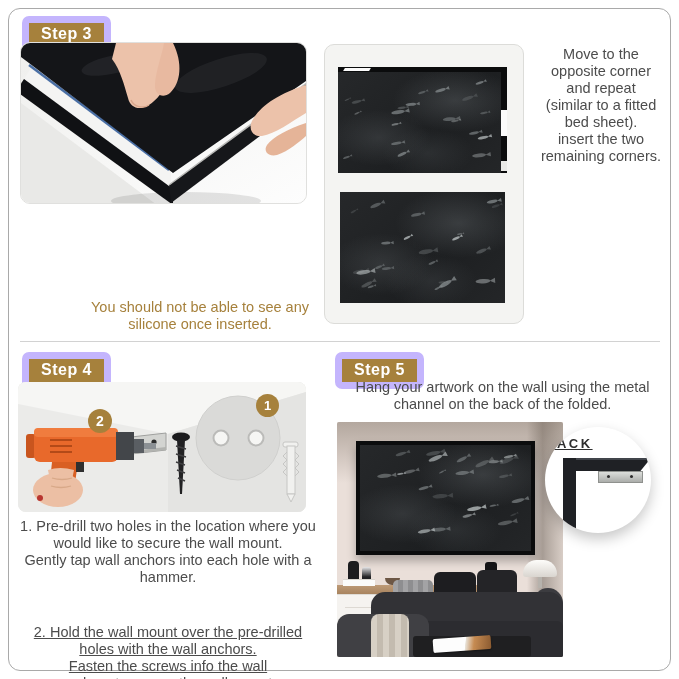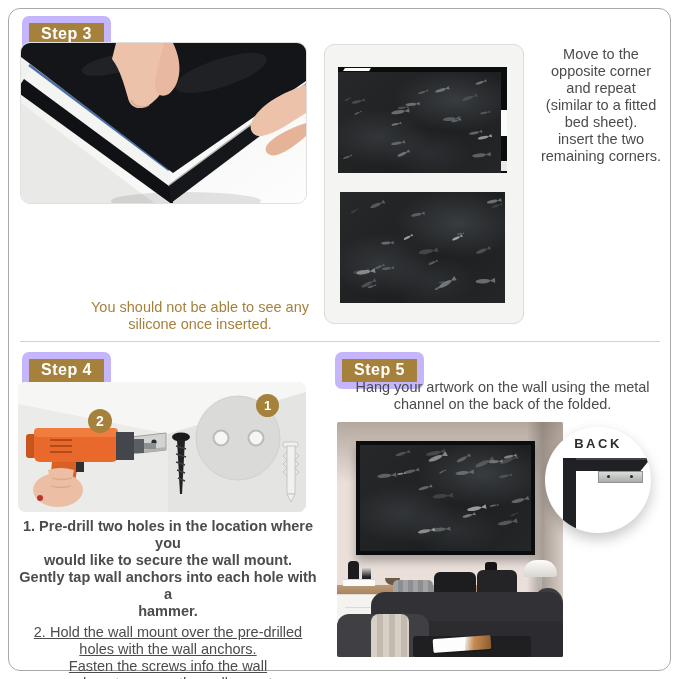--- a/index.html
+++ b/index.html
@@ -72,22 +72,22 @@
   .throw{position:absolute;left:34px;top:192px;width:38px;height:43px;
     background:repeating-linear-gradient(90deg,#d7d0c5 0 6px,#c3bbaf 6px 12px);border-radius:8px 8px 0 0;}
   .ctable{position:absolute;left:76px;top:214px;width:118px;height:21px;background:#1f1f21;border-radius:3px;}
   .mag{position:absolute;left:96px;top:215px;width:58px;height:14px;background:
     linear-gradient(100deg,#fdfdfd 55%,#e8e2d8 56%,#c68b52 70%,#8a5a30 100%);
     border-radius:2px;transform:rotate(-4deg);box-shadow:0 1px 2px rgba(0,0,0,.4);}
 
   
   .back-circle{position:absolute;left:545px;top:427px;width:106px;height:106px;border-radius:50%;
     background:#fff;box-shadow:0 6px 14px rgba(0,0,0,.22);overflow:hidden;}
-  .back-label{position:absolute;left:0;right:0;top:9px;text-align:center;font-size:13px;font-weight:700;
-    letter-spacing:2.5px;color:#2e2e2e;}
+  .back-label{position:absolute;left:0;right:0;top:9px;font-size:13px;font-weight:700;
+    letter-spacing:2.5px;color:#2e2e2e;text-decoration:underline;}
   .fb-h{position:absolute;left:18px;top:31px;width:88px;height:13px;background:#1f2125;
     clip-path:polygon(0 0,100% 0,88% 100%,0 100%);}
   .fb-v{position:absolute;left:18px;top:31px;width:13px;height:74px;background:#1f2125;}
   .fb-hl{position:absolute;left:18px;top:31px;width:88px;height:2px;background:#41454b;}
   .channel{position:absolute;left:53px;top:44px;width:43px;height:10px;border:1px solid #8f918e;
     background:linear-gradient(180deg,#dcdedb,#abadaa);}
   .screw{position:absolute;top:3px;width:3px;height:3px;background:#2b2b2b;border-radius:50%;}
 </style>
 </head>
 <body>
@@ -254,21 +254,21 @@
         <path d="M34,96 q10,3 20,0 M33,104 q10,3 20,0" stroke="#d8a popped88" stroke-width="0" fill="none"></path>
         <path d="M34,96 q10,3 20,0" stroke="#d8a888" stroke-width="1.3" fill="none"></path>
         <path d="M33,104 q10,3 20,0" stroke="#d8a888" stroke-width="1.3" fill="none"></path>
         <circle cx="22" cy="116" r="3" fill="#b8352f"></circle>
       </g>
     </svg>
   </div>
   <div class="marker m2">2</div>
   <div class="marker m1">1</div>
 
-  <div class="txt" style="left:18px;top:518px;width:300px;font-weight:bold;">1. Pre-drill two holes in the location where you
+  <div class="txt" style="left:18px;top:518px;width:300px;">1. Pre-drill two holes in the location where you
 would like to secure the wall mount.
 Gently tap wall anchors into each hole with a
 hammer.</div>
   <div class="txt" style="left:18px;top:624px;width:300px;text-decoration:underline;">2. Hold the wall mount over the pre-drilled
 holes with the wall anchors.
 Fasten the screws info the wall
 anchors to secure the wall mount.</div>
 
   <div class="badge" style="left:335px;top:352px;text-align:right;">Step 5</div>
   <div class="txt" style="left:335px;top:379px;width:335px;">Hang your artwork on the wall using the metal

